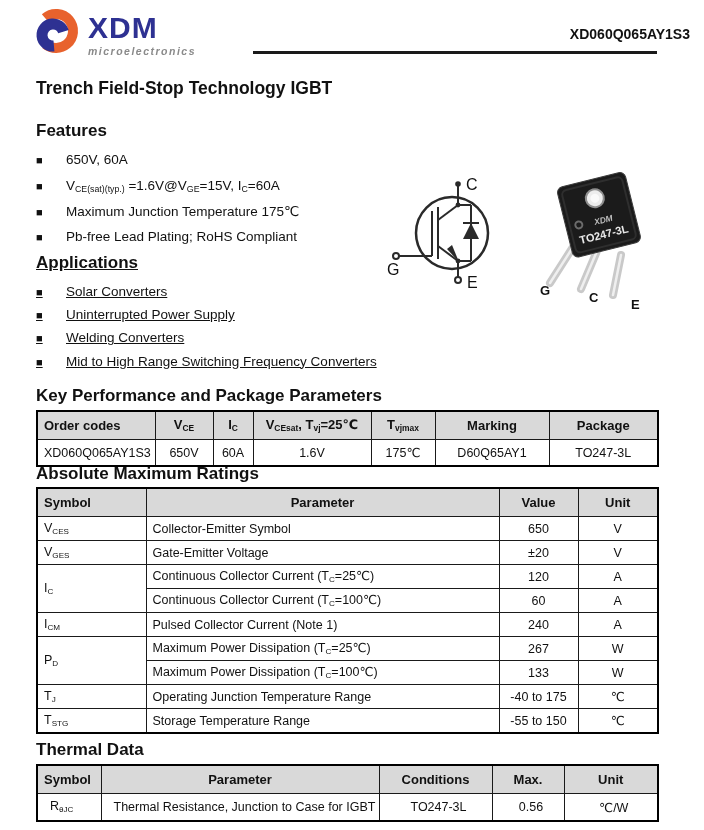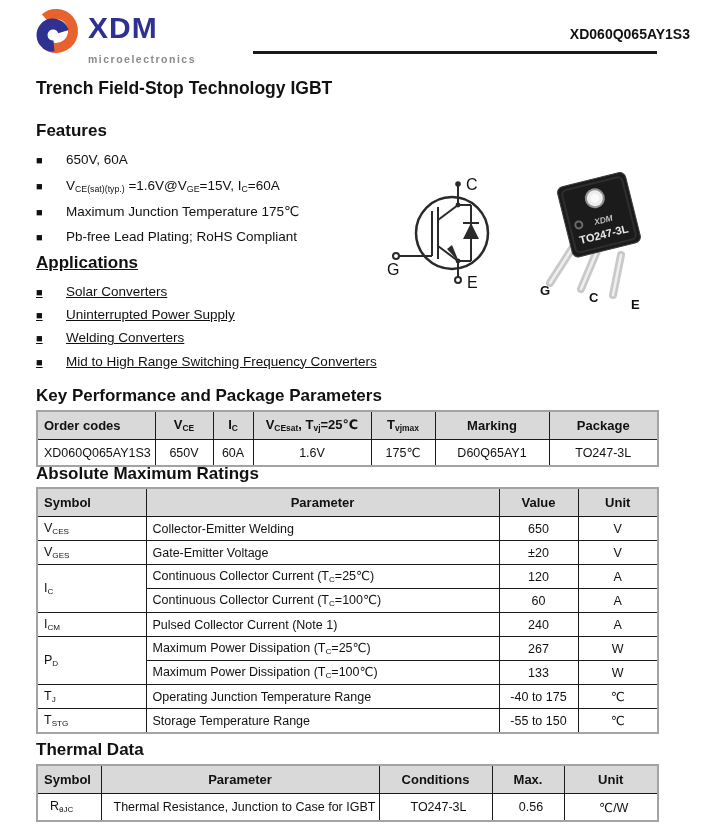--- a/index.html
+++ b/index.html
@@ -3,34 +3,34 @@
 <meta charset="utf-8">
 <style>
   html,body{margin:0;padding:0;background:#fff;}
   .page{
     position:relative;width:704px;height:830px;background:#fff;overflow:hidden;
     font-family:"Liberation Sans","DejaVu Sans",sans-serif;color:#111;
   }
   .abs{position:absolute;}
   
   .brand-name{font-size:30px;font-weight:bold;color:#2e3192;letter-spacing:1px;line-height:1;}
-  .brand-sub{font-size:10.5px;font-weight:bold;color:#8a8a8a;letter-spacing:1.5px;margin-top:10px;}
+  .brand-sub{font-size:10.5px;font-weight:bold;font-style:italic;color:#8a8a8a;letter-spacing:1.5px;margin-top:2px;}
   .part-number{font-size:14px;font-weight:bold;}
   .rule{background:#1a1a1a;}
   
   .doc-title{font-size:17.5px;font-weight:bold;}
   .sec-heading{font-size:17px;font-weight:bold;}
   
   .blist{list-style:none;margin:11px 0 0 0;padding:0;}
   .blist li{display:flex;align-items:baseline;font-size:13.5px;}
   .feat li{height:25.5px;}
   .apps li{height:23.2px;}
   .sq{font-size:11px;width:30px;flex:0 0 30px;color:#111;}
   
-  table{border-collapse:collapse;table-layout:fixed;width:621px;border:2px solid #a3a3a3;}
+  table{border-collapse:collapse;table-layout:fixed;width:621px;border:2px solid #000000;}
   th,td{border:1px solid #1a1a1a;padding:1px 6px;overflow:hidden;white-space:nowrap;}
   th{background:#d9d9d9;font-size:13px;font-weight:bold;height:25px;}
   td{font-size:12.5px;}
   .kp td{height:23px;}
   .amr td{height:21px;}
   .th td{height:24px;padding-left:12px;}
   .c{text-align:center;}
   .l{text-align:left;}
   sub{font-size:0.65em;vertical-align:-0.28em;letter-spacing:0;}
   svg text{font-family:"Liberation Sans","DejaVu Sans",sans-serif;}
@@ -208,21 +208,21 @@
     </colgroup>
     <tbody>
         <tr>
       <th class="l">Symbol</th>
       <th class="c">Parameter</th>
       <th class="c">Value</th>
       <th class="c">Unit</th>
     </tr>
     <tr>
       <td class="l">V<sub>CES</sub></td>
-      <td class="l">Collector-Emitter Welding</td>
+      <td class="l">Collector-Emitter Symbol</td>
       <td class="c">650</td>
       <td class="c">V</td>
     </tr>
     <tr>
       <td class="l">V<sub>GES</sub></td>
       <td class="l">Gate-Emitter Voltage</td>
       <td class="c">±20</td>
       <td class="c">V</td>
     </tr>
     <tr>

